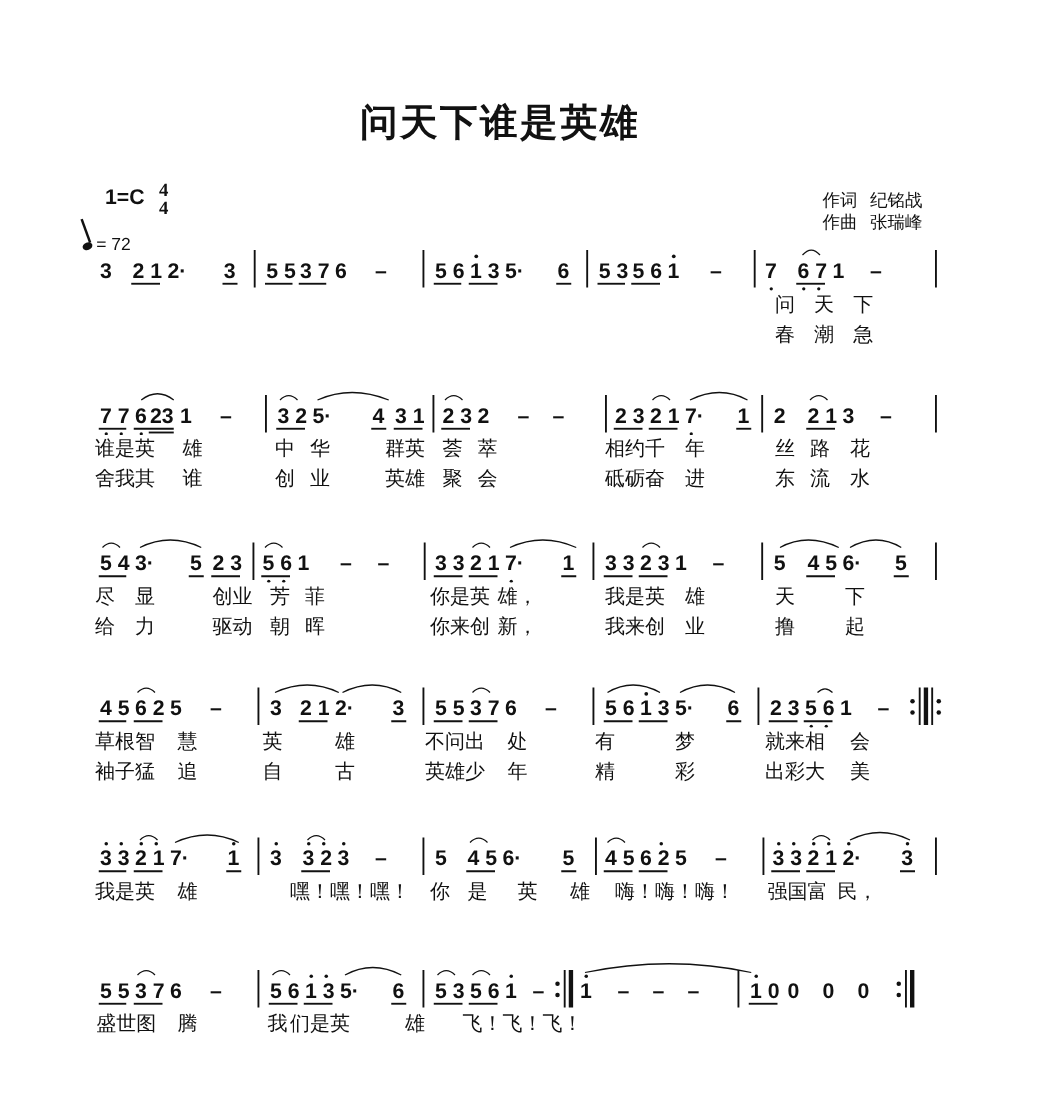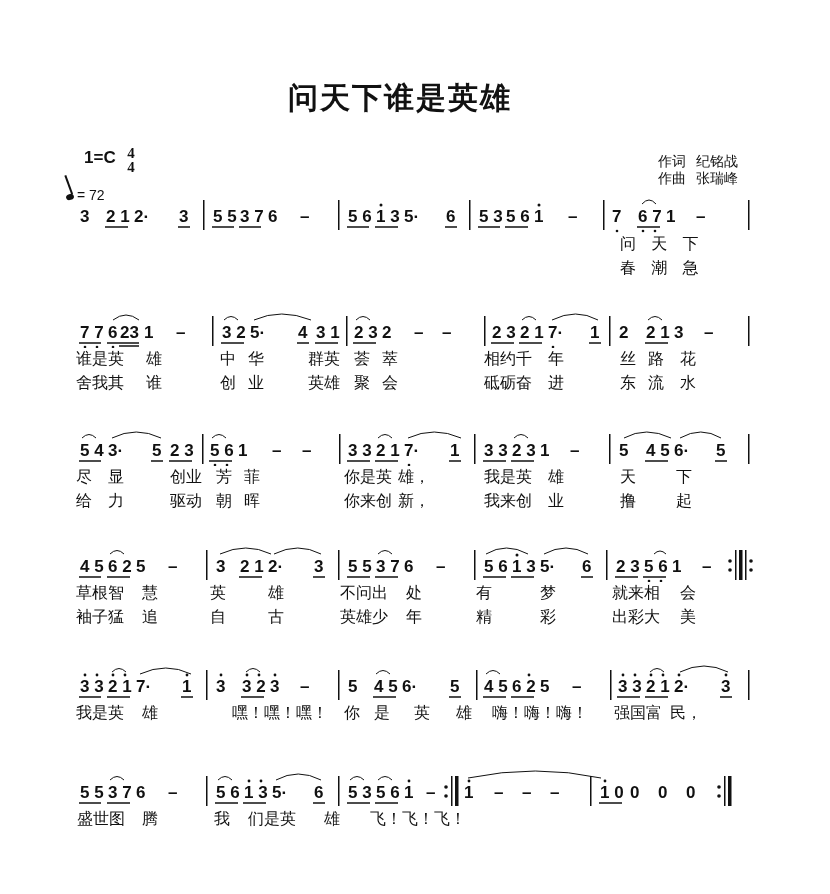--- a/index.html
+++ b/index.html
@@ -380,14 +380,14 @@
         <circle cx="529" cy="13" r="1.4"></circle>
       <text x="554" y="30">0</text>
       <text x="582" y="30">0</text>
       <text x="610" y="30">0</text>
       <circle cx="643" cy="19" r="1.8"></circle>
         <circle cx="643" cy="28" r="1.8"></circle>
       <rect x="648" y="8" width="1.5" height="30"></rect>
         <rect x="652" y="8" width="3.5" height="30"></rect>
     </g>
   </svg>
-  <div class="lyr" style="left:0;top:27px"><span style="position:absolute;left:1px">盛世图</span><span style="position:absolute;left:66px">腾</span><span style="position:absolute;left:138px">我</span><span style="position:absolute;left:172px">们是英</span><span style="position:absolute;left:248px">雄</span><span style="position:absolute;left:294px">飞！飞！飞！</span></div>
+  <div class="lyr" style="left:0;top:27px"><span style="position:absolute;left:1px">盛世图</span><span style="position:absolute;left:66px">腾</span><span style="position:absolute;left:138px">我</span><span style="position:absolute;left:156px">们是英</span><span style="position:absolute;left:248px">雄</span><span style="position:absolute;left:294px">飞！飞！飞！</span></div>
 </div>
 
 </body></html>

